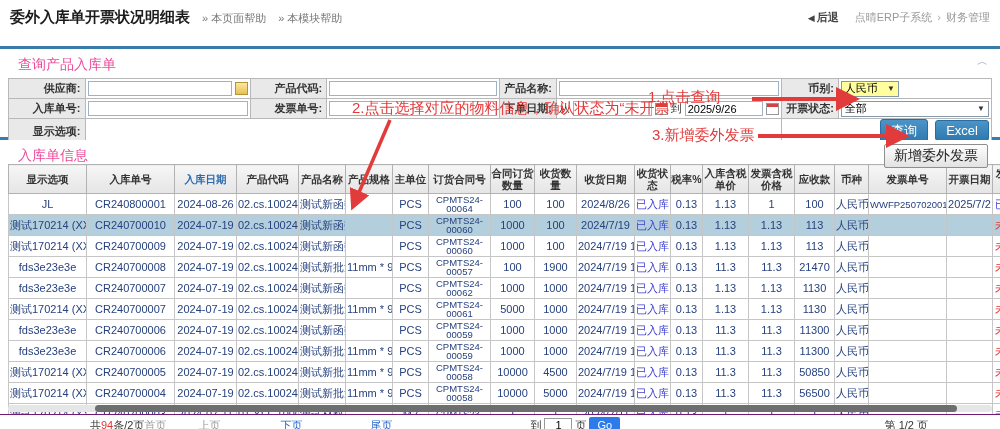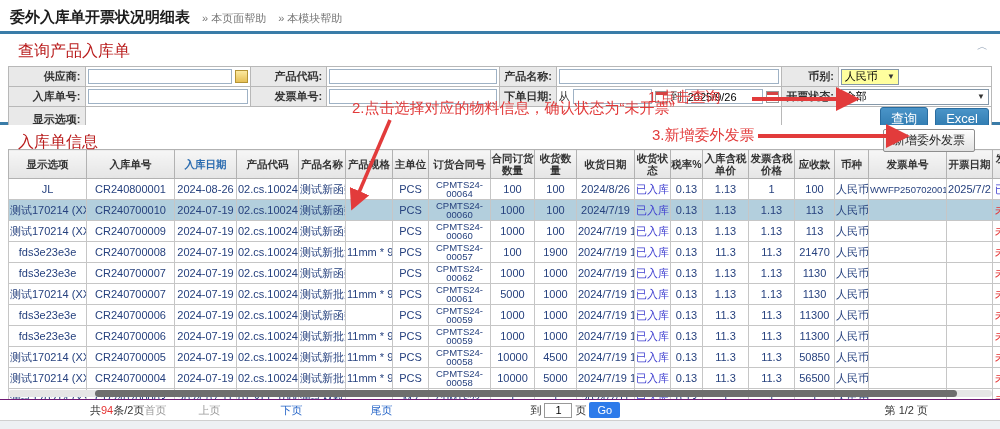--- a/index.html
+++ b/index.html
@@ -1,51 +1,51 @@
 <!DOCTYPE html>
 <html><head>
 <meta charset="utf-8">
 <style>
   html,body{margin:0;padding:0}
   body{width:1000px;height:429px;background:#edf0f3;font-family:"Liberation Sans","DejaVu Sans",sans-serif;position:relative;overflow:hidden}
   a{text-decoration:none}
   
-  .topbar{background:#fff;height:31px;position:relative;white-space:nowrap}
+  .topbar{background:#fff;height:46px;position:relative;white-space:nowrap}
   .title{display:inline-block;margin:0;padding:8px 0 0 10px;font-size:15px;font-weight:bold;color:#1b1b1b}
   .help{font-size:11px;color:#777;margin-left:12px}
   .crumbs{position:absolute;right:10px;top:10px;font-size:11px;color:#999}
   .back{color:#444;font-weight:bold;margin-right:16px}
   .back .tri{font-size:9px;color:#444;margin-right:2px}
   .crumb-link{color:#999}
   .crumb-sep{margin:0 5px;color:#aaa}
   .rule{height:3px;background:#3a7ca8}
   
   .qpanel{background:#fff;height:88px;position:relative;padding:2px 8px 0;box-sizing:border-box}
-  .ptitle{font-size:16px;color:#b91c1c;padding:5px 0 4px 10px}
+  .ptitle{font-size:14px;color:#ec4899;padding:5px 0 4px 10px}
   .collapse{position:absolute;right:12px;top:5px;color:#8a9bb0;font-size:11px;cursor:pointer}
   table.form{border-collapse:collapse;table-layout:fixed;width:100%}
   .form td{border:1px solid #b8b8b8;height:19px;font-size:11px;padding:0 2px;overflow:hidden}
   .form td.lbl{background:#e9e9e9;text-align:right;font-weight:bold;color:#333;padding-right:4px;white-space:nowrap}
   .form td.fld{background:#fff}
   .form input[type=text]{width:100%;height:15px;border:1px solid #9fb2c5;font-size:11px;padding:0 2px;box-sizing:border-box}
   .supwrap,.dates{display:flex;align-items:center;gap:3px}
   .picker{width:13px;height:13px;background:linear-gradient(#fce9a0,#e6c056);border:1px solid #b59435;flex:0 0 13px;box-sizing:border-box}
   .dates{font-size:11px;color:#333;white-space:nowrap}
   .dates input{width:62px}
   .cal{width:13px;height:12px;border:1px solid #999;background:linear-gradient(#d44343 0 35%,#fff 35%);flex:0 0 13px;box-sizing:border-box}
   .sel{display:flex;justify-content:space-between;align-items:center;border:1px solid #8598a9;background:#fff;height:16px;font-size:11px;padding:0 3px;box-sizing:border-box}
   .sel.yellow{background:#ffff9e;width:58px}
   .sel .arr{font-size:8px;color:#333}
   .btncell{text-align:right;padding-right:40px}
   .btn{display:inline-block;background:linear-gradient(#4a94c8,#2e79ae);color:#fff;border:1px solid #2a6da0;border-radius:3px;font-size:13px;padding:2px 10px;margin-left:7px;cursor:pointer}
   
   .gpanel{background:#fff;height:274px;position:relative;padding:0 8px;box-sizing:border-box;overflow:hidden}
   .ghead{height:24px;position:relative}
   .ghead .ptitle{padding:7px 0 0 10px}
-  .addbtn{position:absolute;right:17px;top:4px;background:linear-gradient(#fefefe,#e2e2e2);border:1px solid #8e8e8e;border-radius:2px;font-size:12px;padding:2px 9px;color:#222;cursor:pointer}
+  .addbtn{position:absolute;right:4px;top:4px;background:linear-gradient(#fefefe,#e2e2e2);border:1px solid #8e8e8e;border-radius:2px;font-size:14px;padding:2px 9px;color:#222;cursor:pointer}
   table.grid{border-collapse:collapse;table-layout:fixed;width:100%}
   .grid th{border:1px solid #b2b2b2;background:linear-gradient(#f6f6f6,#e5e5e5);font-size:10.5px;color:#333;padding:1px 0;line-height:1.15;height:26px;overflow:hidden}
   .grid th.link{color:#2b6cb0;cursor:pointer}
   .grid td{border:1px solid #c6c6c6;font-size:11px;color:#26417e;text-align:center;height:20px;padding:0 1px;overflow:hidden;white-space:nowrap;background:#fff}
   .grid td.l{text-align:left}
   .grid td.wrap{white-space:normal;font-size:9.5px;line-height:9.5px}
   .grid td.sm{font-size:9.5px}
   .grid tr.hl td{background:#b3cfdd}
   .grid td.c-blue{color:#3f3fd0}
   .grid td.c-red{color:#e53333}
@@ -68,20 +68,23 @@
   .ann{position:absolute;color:#e23b3b;font-size:15px;z-index:41;pointer-events:none;white-space:nowrap}
   #ann1{left:648px;top:88px}
   #ann2{left:352px;top:99px}
   #ann3{left:652px;top:126px}
 </style>
 </head>
 <body>
 
 <div class="topbar">
   <span class="title">委外入库单开票状况明细表</span><a class="help" href="#">» 本页面帮助</a><a class="help" href="#">» 本模块帮助</a>
+  <div class="crumbs">
+    <a class="back" href="#"><span class="tri">◀</span><span>后退</span></a><a class="crumb-link" href="#">点晴ERP子系统</a><span class="crumb-sep">›</span><a class="crumb-link" href="#">财务管理</a>
+  </div>
 </div>
 <div class="rule"></div>
 
 <div class="qpanel">
   <div class="ptitle">查询产品入库单</div>
   <span class="collapse">︿</span>
   <table class="form">
     <colgroup>
         <col style="width:76px">
         <col style="width:164px">

